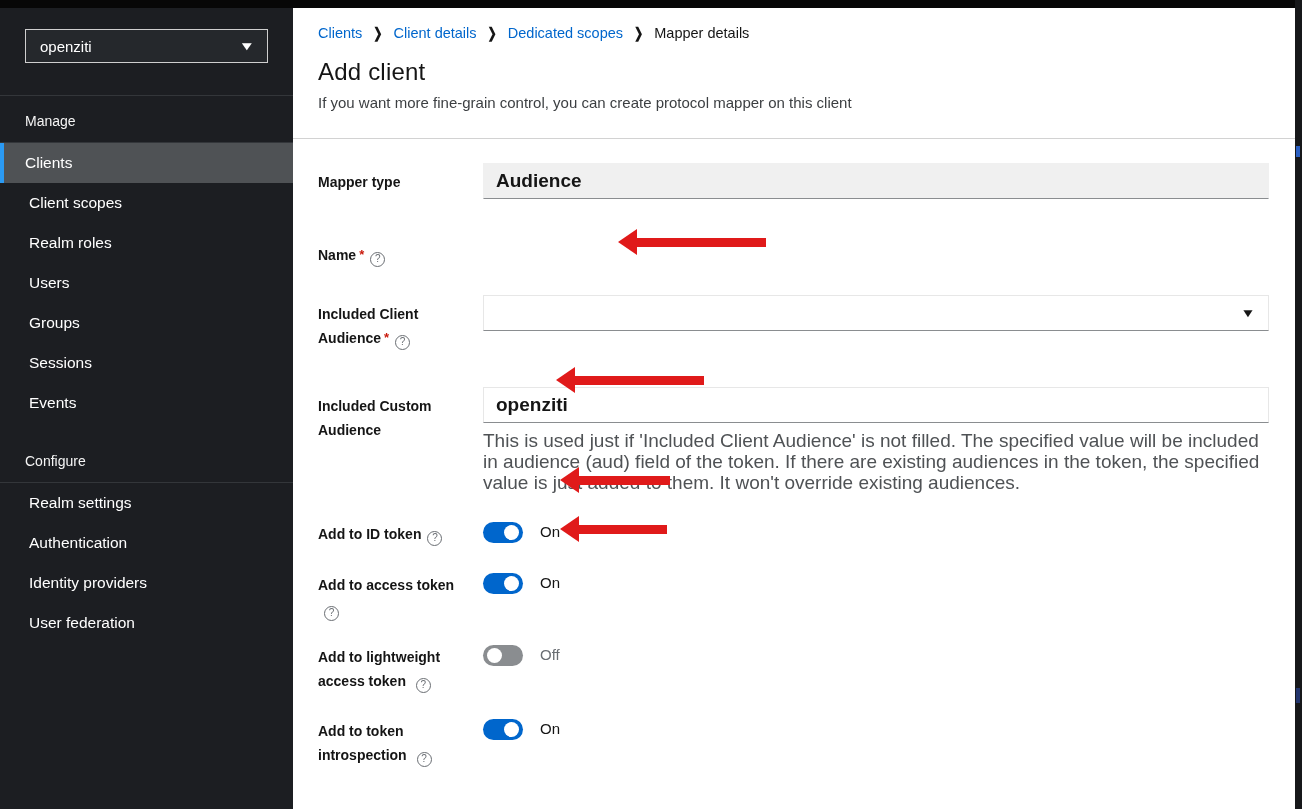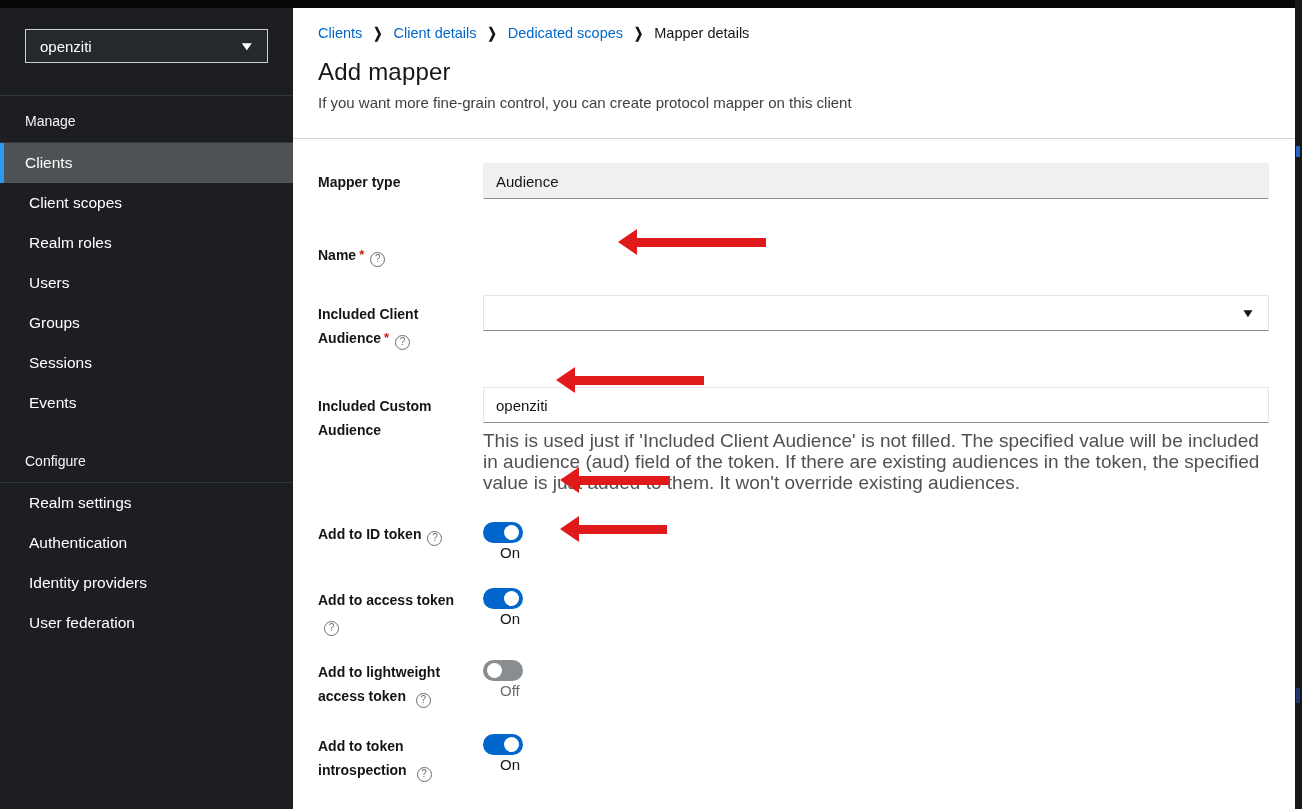--- a/index.html
+++ b/index.html
@@ -55,39 +55,39 @@
     color:#151515; line-height:24px; padding-top:7px;
   }
   .field-col { flex:1; }
   .req { color:#c9190b; font-size:13px; margin-left:3px; vertical-align:top; }
   .help-icon {
     display:inline-flex; width:15px; height:15px; border:1px solid #6a6e73; border-radius:50%;
     color:#6a6e73; font-size:10px; font-weight:normal; align-items:center; justify-content:center;
     margin-left:6px; vertical-align:-2px; cursor:pointer;
   }
   .input {
-    width:100%; height:36px; font-size:15px; color:#151515; padding:0 12px;
+    width:100%; height:36px; font-size:19px; color:#151515; padding:0 12px;
     border:1px solid #e7e7e7; border-bottom:1px solid #8a8d90; background:#ffffff;
-    font-family:"Liberation Sans", sans-serif; outline:none;
+    font-family:"Liberation Sans", sans-serif; outline:none;font-weight:bold;
   }
   .input.disabled {
     background:#f0f0f0; border-color:#f0f0f0; border-bottom-color:#8a8d90;
     display:flex; align-items:center;
   }
   .select-field {
     width:100%; height:36px; border:1px solid #e7e7e7; border-bottom:1px solid #8a8d90;
     display:flex; align-items:center; justify-content:flex-end; padding:0 14px; cursor:pointer;
     background:#ffffff;
   }
   .select-field .caret { color:#151515; font-size:12px; transform:scaleX(1.3); }
   .helper-text { font-size:19px; color:#4f5255; line-height:21px; margin-top:7px; max-width:795px; }
 
   .toggle-row { margin-bottom:27px; min-height:22px; }
   .toggle-row .form-label { padding-top:0; line-height:24px; }
-  .switch-wrap { display:flex; align-items:flex-start;flex-direction:column; }
+  .switch-wrap { display:flex; align-items:flex-start; }
   .switch { width:40px; height:21px; border-radius:11px; position:relative; cursor:pointer; flex:none; }
   .switch .knob { position:absolute; top:3px; width:15px; height:15px; border-radius:50%; background:#ffffff; }
   .switch.on  { background:#0066cc; }
   .switch.on .knob { right:4px; }
   .switch.off { background:#8a8d90; }
   .switch.off .knob { left:4px; }
   .switch-state { font-size:15px; margin-left:17px; padding-top:1px; }
   .switch-state.on  { color:#151515; }
   .switch-state.off { color:#6a6e73; }
 
@@ -159,21 +159,21 @@
   <div class="page-header">
     <div class="breadcrumb">
       <a>Clients</a>
       <span class="crumb-sep">❯</span>
       <a>Client details</a>
       <span class="crumb-sep">❯</span>
       <a>Dedicated scopes</a>
       <span class="crumb-sep">❯</span>
       <span class="crumb-current">Mapper details</span>
     </div>
-    <h1 class="page-title">Add mapper</h1>
+    <h1 class="page-title">Add client</h1>
     <div class="page-subtitle">If you want more fine-grain control, you can create protocol mapper on this client</div>
   </div>
 
   <form class="form">
 
     <div class="form-row">
       <div class="form-label">
         <span>Mapper type</span>
       </div>
       <div class="field-col">

